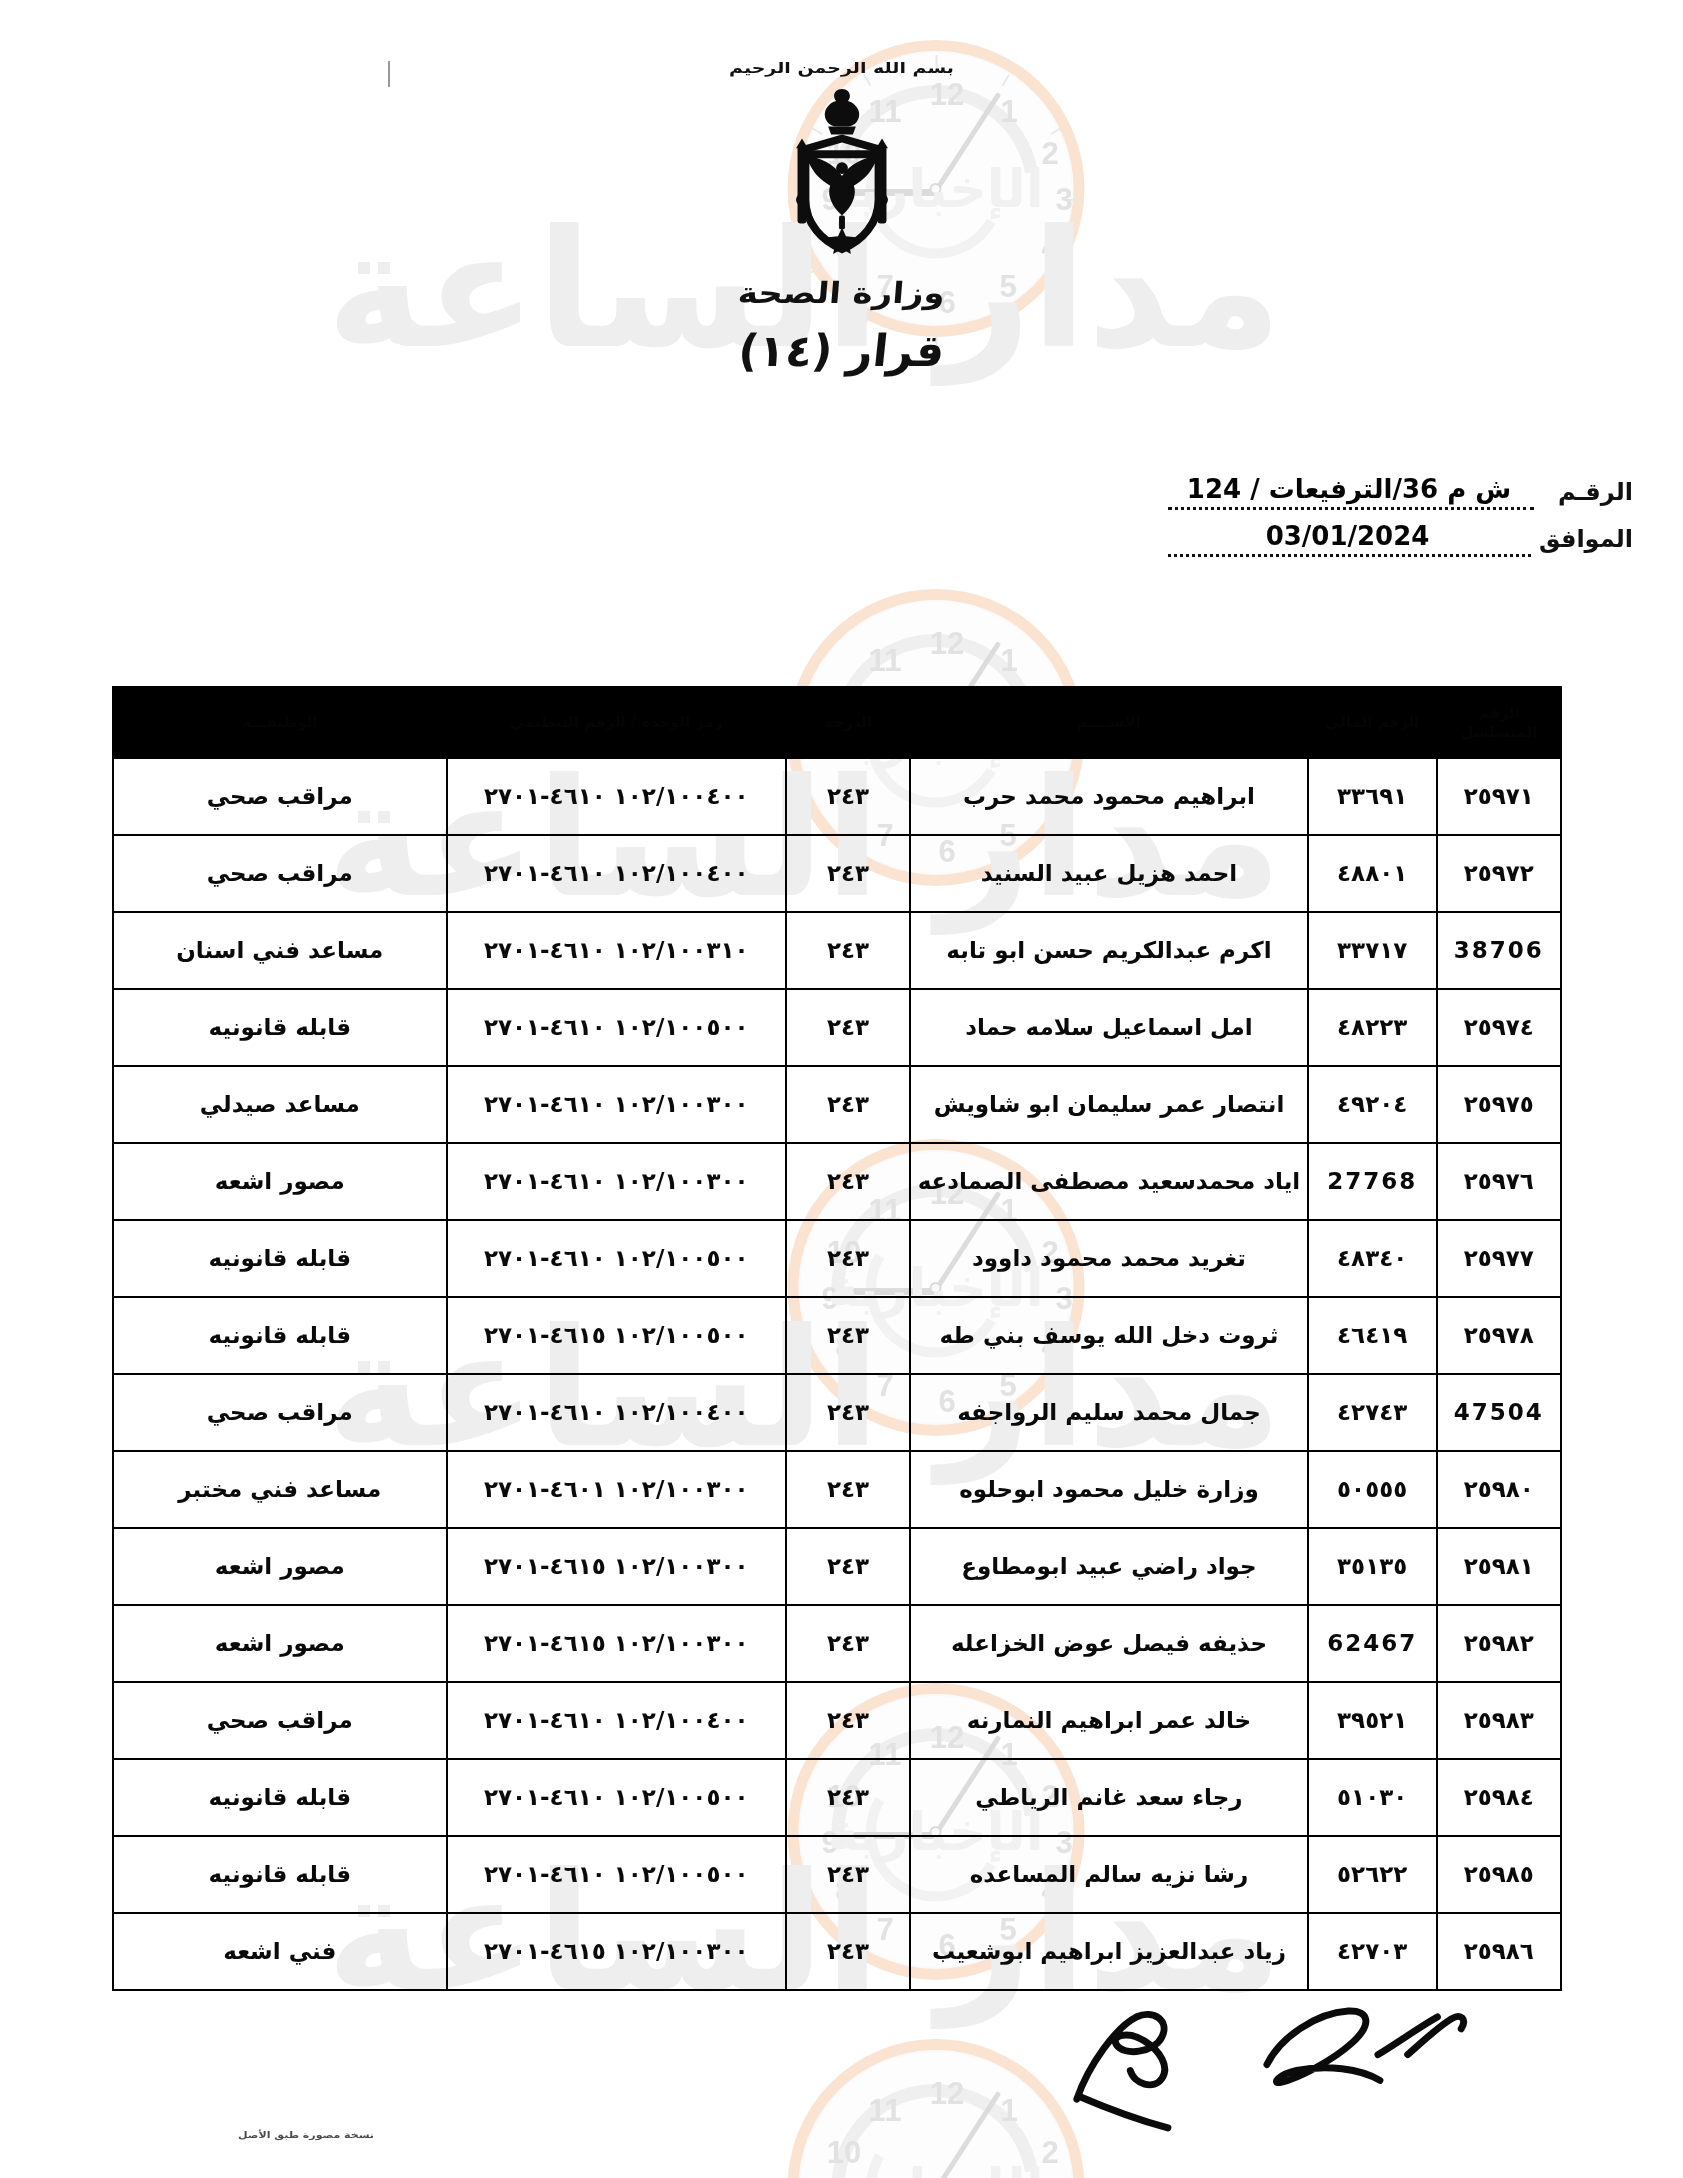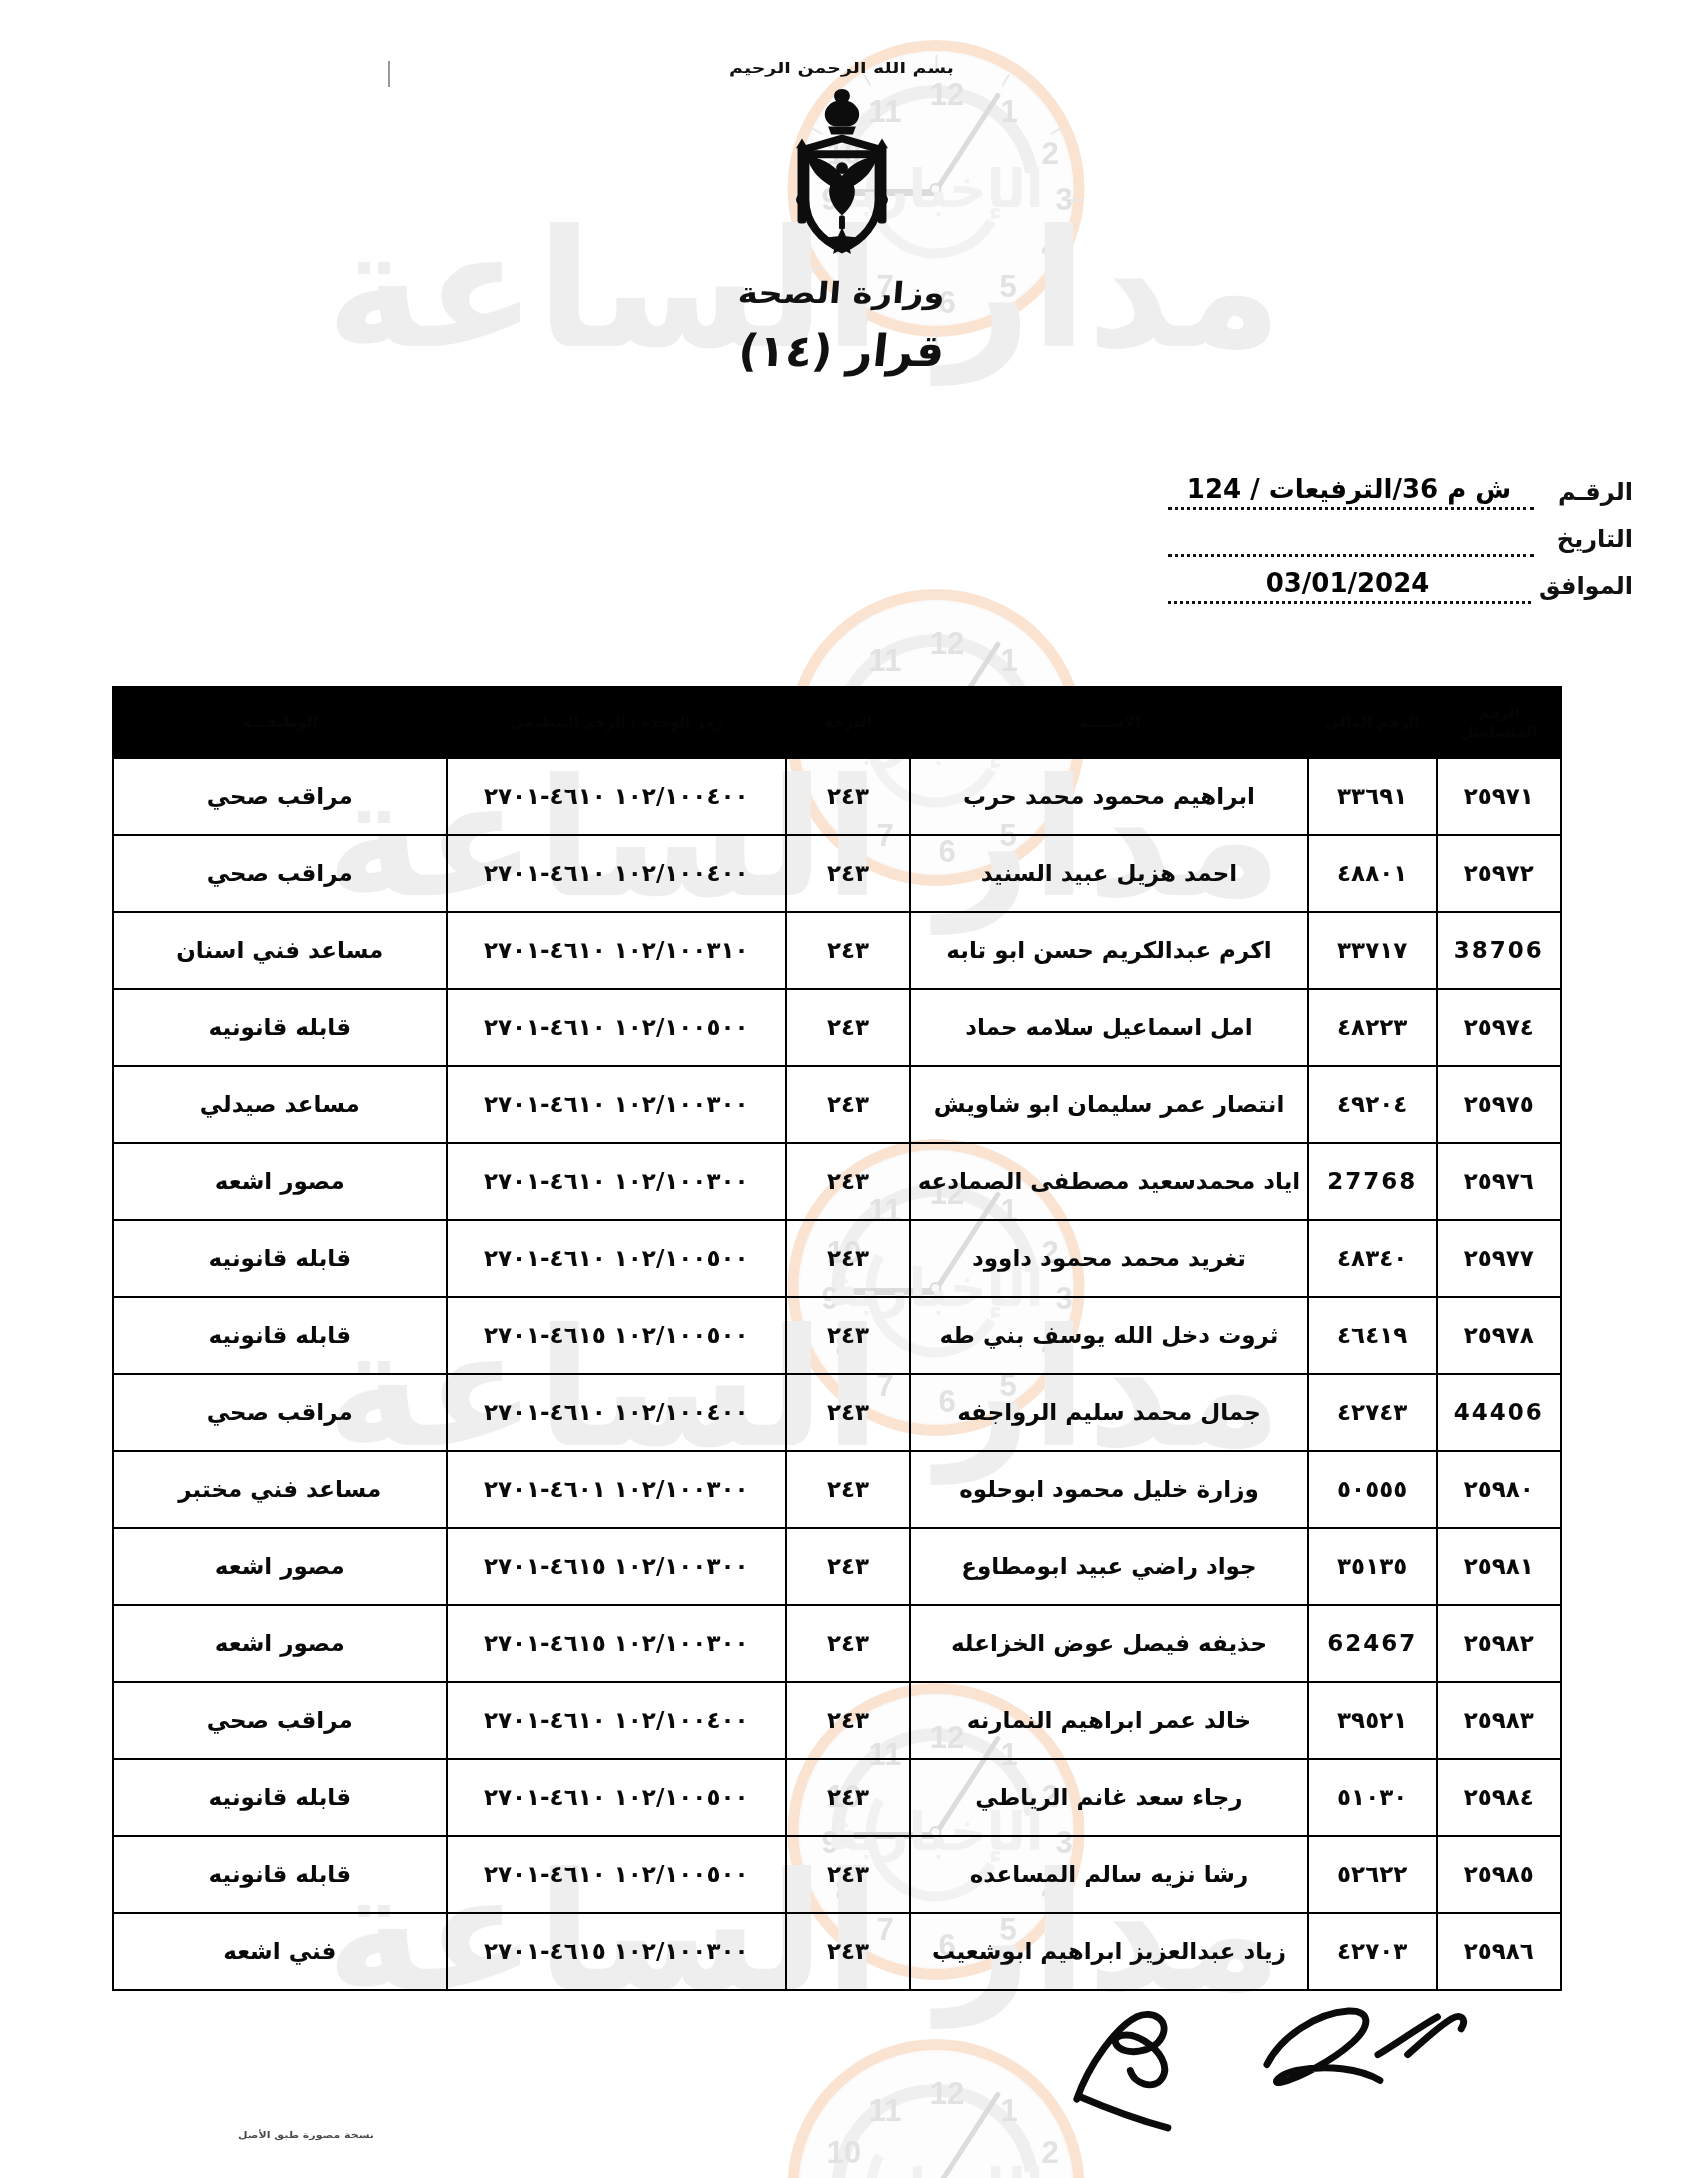--- a/index.html
+++ b/index.html
@@ -485,26 +485,20 @@
     </div>
 
     <div class="ref-block">
       <div class="ref-row">
         <span class="ref-label">الرقـم</span>
         <span class="ref-dots">
           <span class="ref-value">ش م 36/الترفيعات / 124</span>
         </span>
       </div>
       <div class="ref-row">
-        <span class="ref-label">التاريخ</span>
-        <span class="ref-dots">
-          <span class="ref-value empty"></span>
-        </span>
-      </div>
-      <div class="ref-row">
         <span class="ref-label">الموافق</span>
         <span class="ref-dots">
           <span class="ref-value">03/01/2024</span>
         </span>
       </div>
     </div>
 
     <div class="tbl-wrap">
       <table class="decree">
         <colgroup>
@@ -584,21 +578,21 @@
             </tr>
             <tr>
               <td class="c-num">٢٥٩٧٨</td>
               <td class="c-fin">٤٦٤١٩</td>
               <td class="c-name">ثروت دخل الله يوسف بني طه</td>
               <td class="c-grade">٢٤٣</td>
               <td class="c-code">١٠٢/١٠٠٥٠٠ ٤٦١٥-٢٧٠١</td>
               <td class="c-job">قابله قانونيه</td>
             </tr>
             <tr>
-              <td class="c-num">44406</td>
+              <td class="c-num">47504</td>
               <td class="c-fin">٤٢٧٤٣</td>
               <td class="c-name">جمال محمد سليم الرواجفه</td>
               <td class="c-grade">٢٤٣</td>
               <td class="c-code">١٠٢/١٠٠٤٠٠ ٤٦١٠-٢٧٠١</td>
               <td class="c-job">مراقب صحي</td>
             </tr>
             <tr>
               <td class="c-num">٢٥٩٨٠</td>
               <td class="c-fin">٥٠٥٥٥</td>
               <td class="c-name">وزارة خليل محمود ابوحلوه</td>

